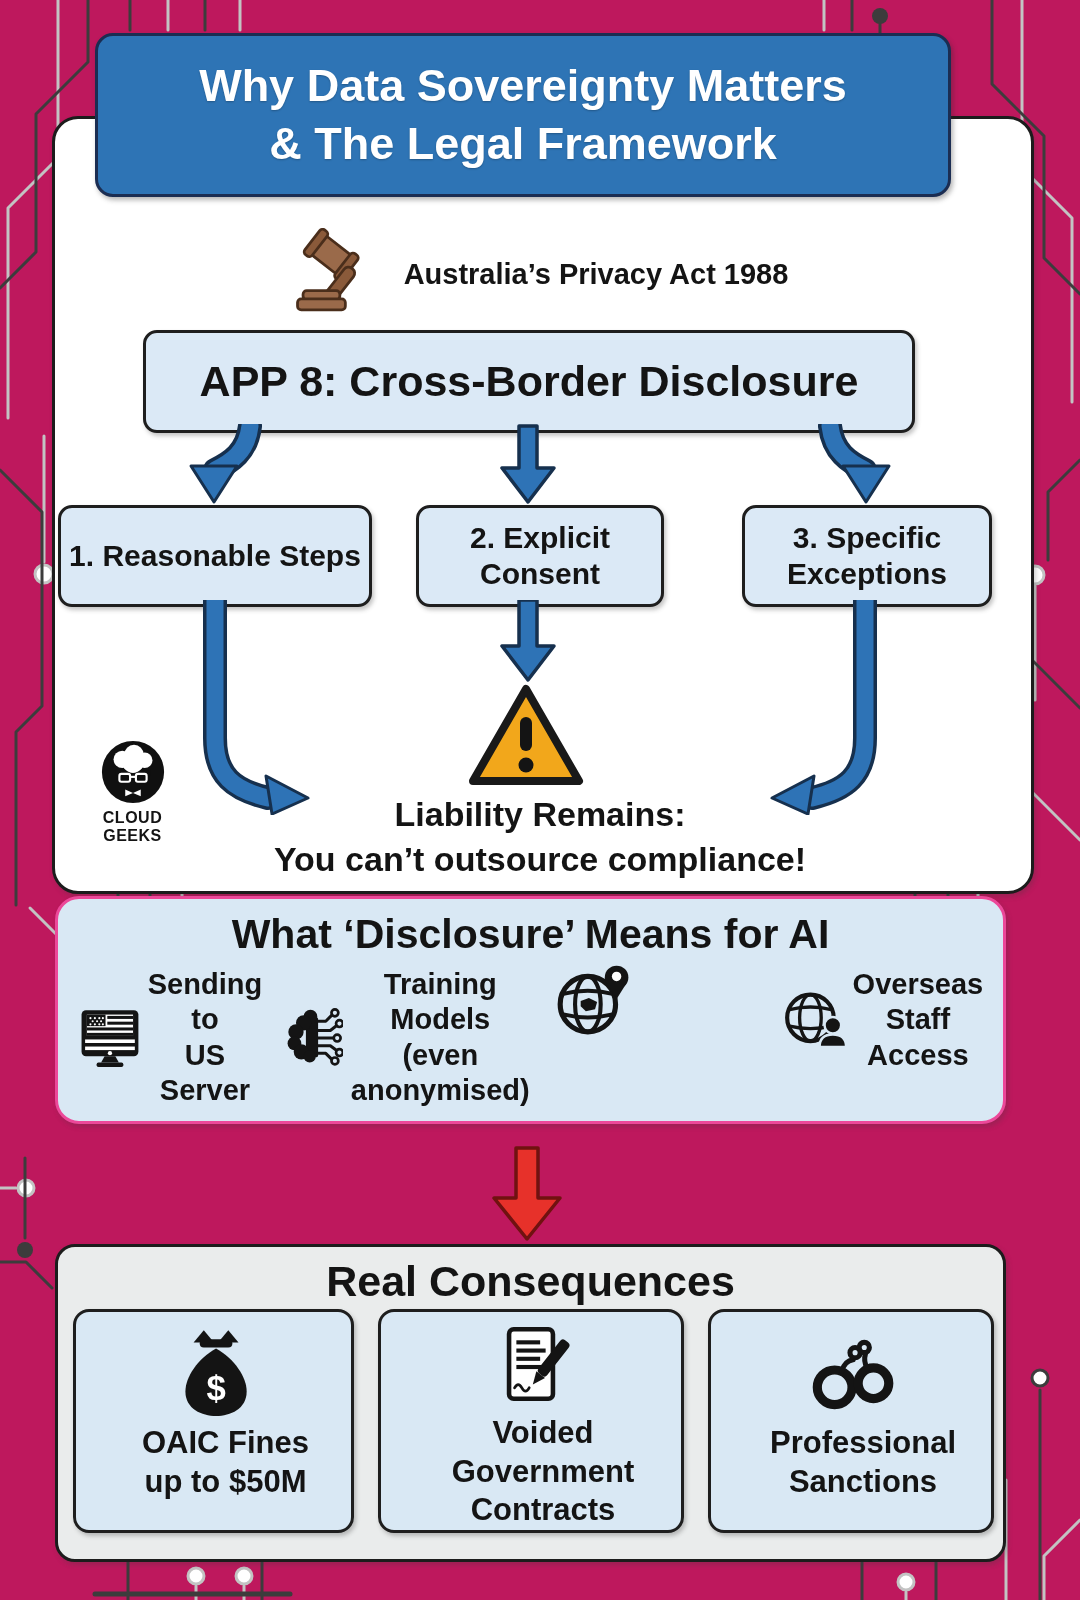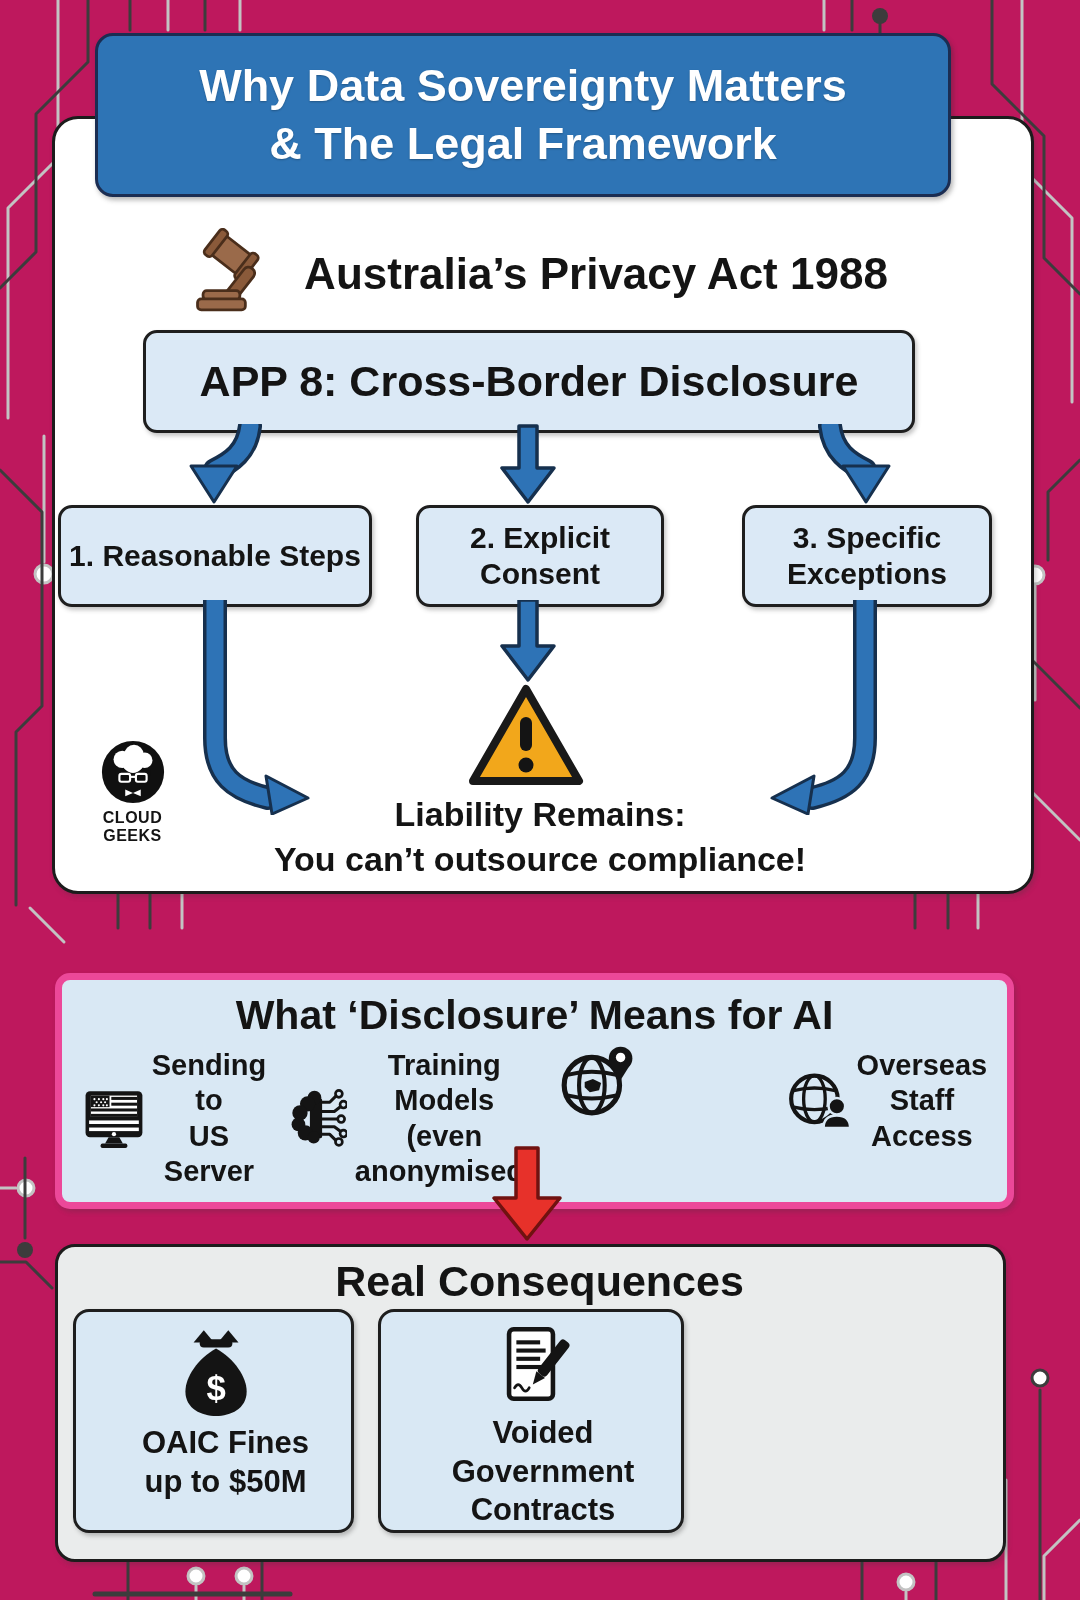--- a/index.html
+++ b/index.html
@@ -8,43 +8,43 @@
   svg{display:block;}
   .bg{position:absolute;left:0;top:0;z-index:0;}
   .card{position:absolute;background:#ffffff;border:3px solid #1c1c1c;border-radius:26px;
         box-shadow:2px 3px 5px rgba(60,60,60,.25);z-index:1;}
   .header{position:absolute;left:95px;top:33px;width:850px;height:158px;background:#2e74b5;
           border:3px solid #1b2d52;border-radius:18px;z-index:2;display:flex;flex-direction:column;
           align-items:center;justify-content:center;box-shadow:2px 3px 5px rgba(40,40,40,.35);}
   .header div{color:#ffffff;font-size:45px;font-weight:700;line-height:1.28;text-shadow:0 1px 2px rgba(0,0,0,.25);}
   .act-row{position:absolute;left:52px;top:224px;width:976px;height:100px;z-index:2;
            display:flex;align-items:center;justify-content:center;gap:20px;}
-  .act-title{font-size:44px;font-weight:700;}
+  .act-title{font-size:29px;font-weight:700;}
   .box-blue{background:#dbe9f6;border:3px solid #1e1e1e;border-radius:14px;
             box-shadow:2px 3px 4px rgba(60,60,60,.3);}
   .app8{position:absolute;left:143px;top:330px;width:766px;height:97px;z-index:2;
         display:flex;align-items:center;justify-content:center;}
   .app8 div{font-size:43px;font-weight:700;}
   .step{position:absolute;top:505px;height:96px;z-index:2;display:flex;flex-direction:column;
         align-items:center;justify-content:center;}
   .step div{font-size:30px;font-weight:700;line-height:1.2;text-align:center;}
   .arrow{position:absolute;z-index:3;}
   .liability{position:absolute;left:140px;top:792px;width:800px;z-index:2;text-align:center;}
   .liability div{font-size:34px;font-weight:700;line-height:1.32;}
   .logo{position:absolute;left:75px;top:738px;width:115px;z-index:4;text-align:center;}
   .logo-label{font-size:16px;font-weight:700;letter-spacing:.5px;margin-top:3px;}
-  .section{position:absolute;left:55px;top:973px;width:945px;height:222px;background:#d9e8f4;
-           border:7px solid #ec4899;border-radius:15px;z-index:2;box-shadow:2px 3px 5px rgba(60,60,60,.25);}
+  .section{position:absolute;left:55px;top:896px;width:945px;height:222px;background:#d9e8f4;
+           border:3px solid #ec4899;border-radius:24px;z-index:2;box-shadow:2px 3px 5px rgba(60,60,60,.25);}
   .section-title{position:absolute;left:0;top:12px;width:100%;text-align:center;
                  font-size:41px;font-weight:700;}
   .d-item{position:absolute;top:62px;display:flex;flex-direction:row;align-items:center;}
   .d-item .lbl{margin-top:6px;font-size:29px;font-weight:700;line-height:1.22;text-align:center;}
   .panel{position:absolute;left:55px;top:1244px;width:945px;height:312px;background:#eaecec;
          border:3px solid #1c1c1c;border-radius:20px;z-index:2;box-shadow:2px 3px 5px rgba(60,60,60,.25);}
-  .panel-title{position:absolute;left:0;top:10px;width:100%;text-align:center;font-size:43px;font-weight:700;padding-left:9px;}
+  .panel-title{position:absolute;left:0;top:10px;width:100%;text-align:center;font-size:43px;font-weight:700;}
   .c-box{position:absolute;top:62px;height:218px;display:flex;flex-direction:column;align-items:center;
          background:#d9e8f4;border:3px solid #1e1e1e;border-radius:16px;box-shadow:2px 3px 4px rgba(60,60,60,.3);}
   .c-box .lbl{margin-top:4px;font-size:31px;font-weight:700;line-height:1.25;text-align:center;margin-left:24px;}
 </style>
 </head>
 <body>
 
 <div id="canvas">
 
   <svg class="bg" width="1080" height="1600" viewBox="0 0 1080 1600">
@@ -342,15 +342,33 @@
           <rect x="58" y="14" width="12" height="46" rx="4"></rect>
           <polygon points="58,60 70,60 64,74"></polygon>
         </g>
       </svg>
       <div class="lbl">
         <div>Voided Government</div>
         <div>Contracts</div>
       </div>
     </div>
 
+    <div class="c-box" style="left:650px;width:280px;">
+      <svg width="94" height="98" viewBox="0 0 92 96" style="margin-top:10px;">
+        <g stroke="#141414" fill="none" stroke-width="9">
+          <circle cx="30" cy="64" r="17"></circle>
+          <circle cx="68" cy="60" r="15"></circle>
+        </g>
+        <g stroke="#141414" fill="none" stroke-width="5" stroke-linecap="round">
+          <path d="M 37 48 Q 40 38 48 37"></path>
+          <path d="M 62 46 Q 58 38 60 32"></path>
+          <circle cx="50" cy="30" r="5"></circle>
+          <circle cx="59" cy="25" r="5"></circle>
+        </g>
+      </svg>
+      <div class="lbl">
+        <div>Professional</div>
+        <div>Sanctions</div>
+      </div>
+    </div>
   </div>
 
 </div>
 
 </body></html>

